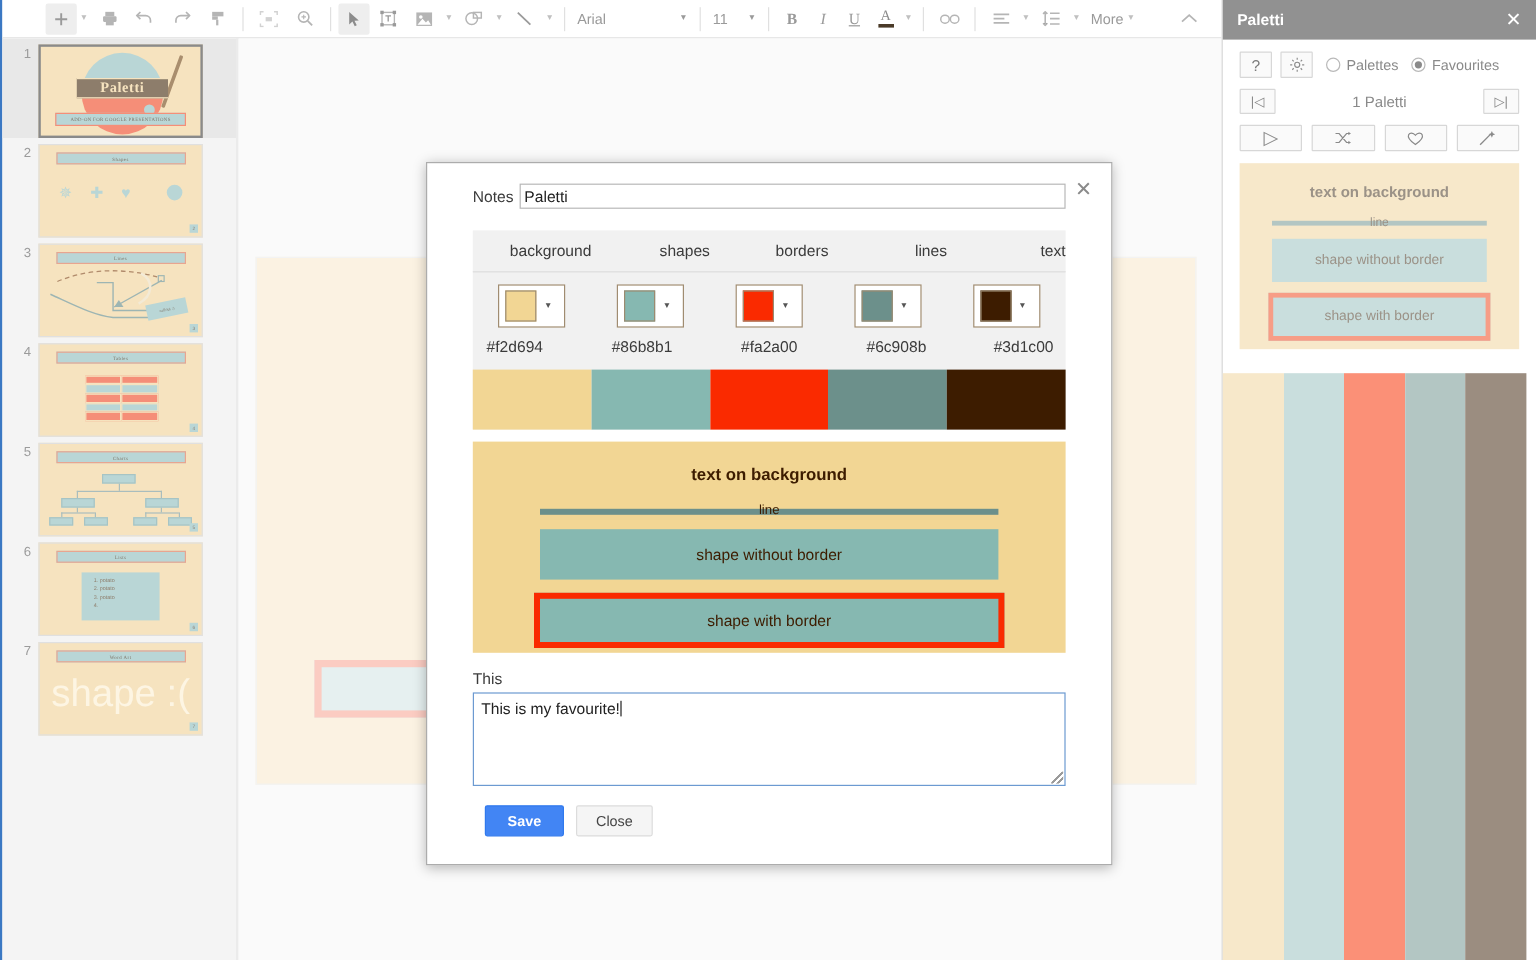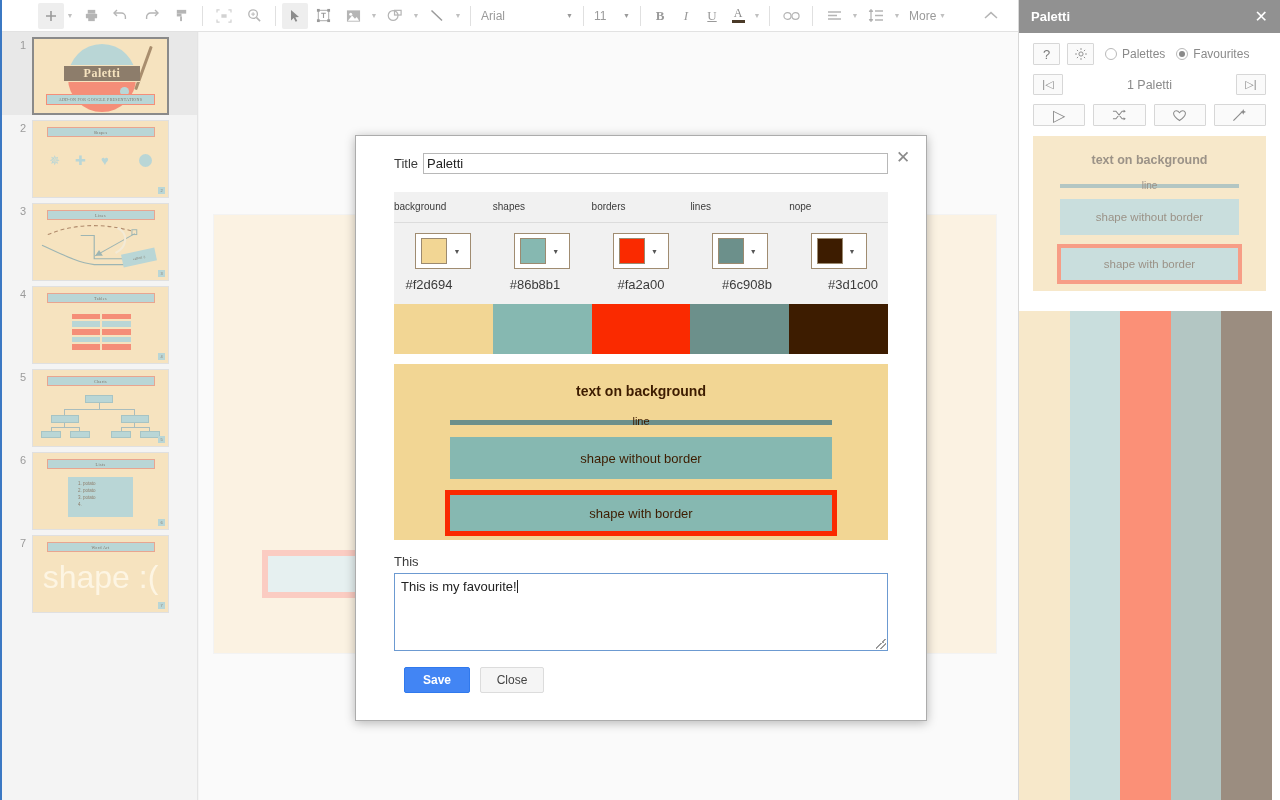--- a/index.html
+++ b/index.html
@@ -199,21 +199,21 @@
   .m-titlerow input {
     flex: 1; height: 21px; border: 1px solid #b8b8b8; padding: 0 3px;
     font-family: "Liberation Sans", sans-serif; font-size: 13px; color: #222;
     outline: none; background: #fff;
   }
 
   
   .ctable { margin: 18px 38px 0 38px; background: #f1f1f1; }
   .chead { display: flex; border-bottom: 1px solid #dcdcdc; }
   .chead div {
-    flex: 1; text-align: left; font-size: 10px; color: #3b3b3b;
+    flex: 1; text-align: right; font-size: 13px; color: #3b3b3b;
     padding: 9px 0 10px 0;
   }
   .cswatches { display: flex; padding: 10px 0 6px 0; }
   .cswatches > div {
     flex: 1; display: flex; align-items: center; justify-content: center;
   }
   .swatch-box {
     display: flex; align-items: center; border: 1px solid #a08c71;
     background: #fff; padding: 4px 3px 4px 5px; width: 56px;
   }
@@ -670,31 +670,31 @@
     </div>
   </div>
 
   <div class="overlay" style="left:199px;top:32px;width:819px;height:768px"></div>
 
   <div class="modal">
     <div class="modal-close">✕</div>
 
 
     <div class="m-titlerow">
-      <label>Title</label>
+      <label>Notes</label>
       <input type="text" value="Paletti" style="">
     </div>
 
     <div class="ctable">
       <div class="chead">
         <div>background</div>
         <div>shapes</div>
         <div>borders</div>
         <div>lines</div>
-        <div>nope</div>
+        <div>text</div>
       </div>
       <div class="cswatches">
         <div>
             <div class="swatch-box">
           <span class="swatch-chip" style="background:#f2d694"></span>
           <span class="swatch-caret">▼</span>
             </div>
           </div>
         <div>
             <div class="swatch-box">

